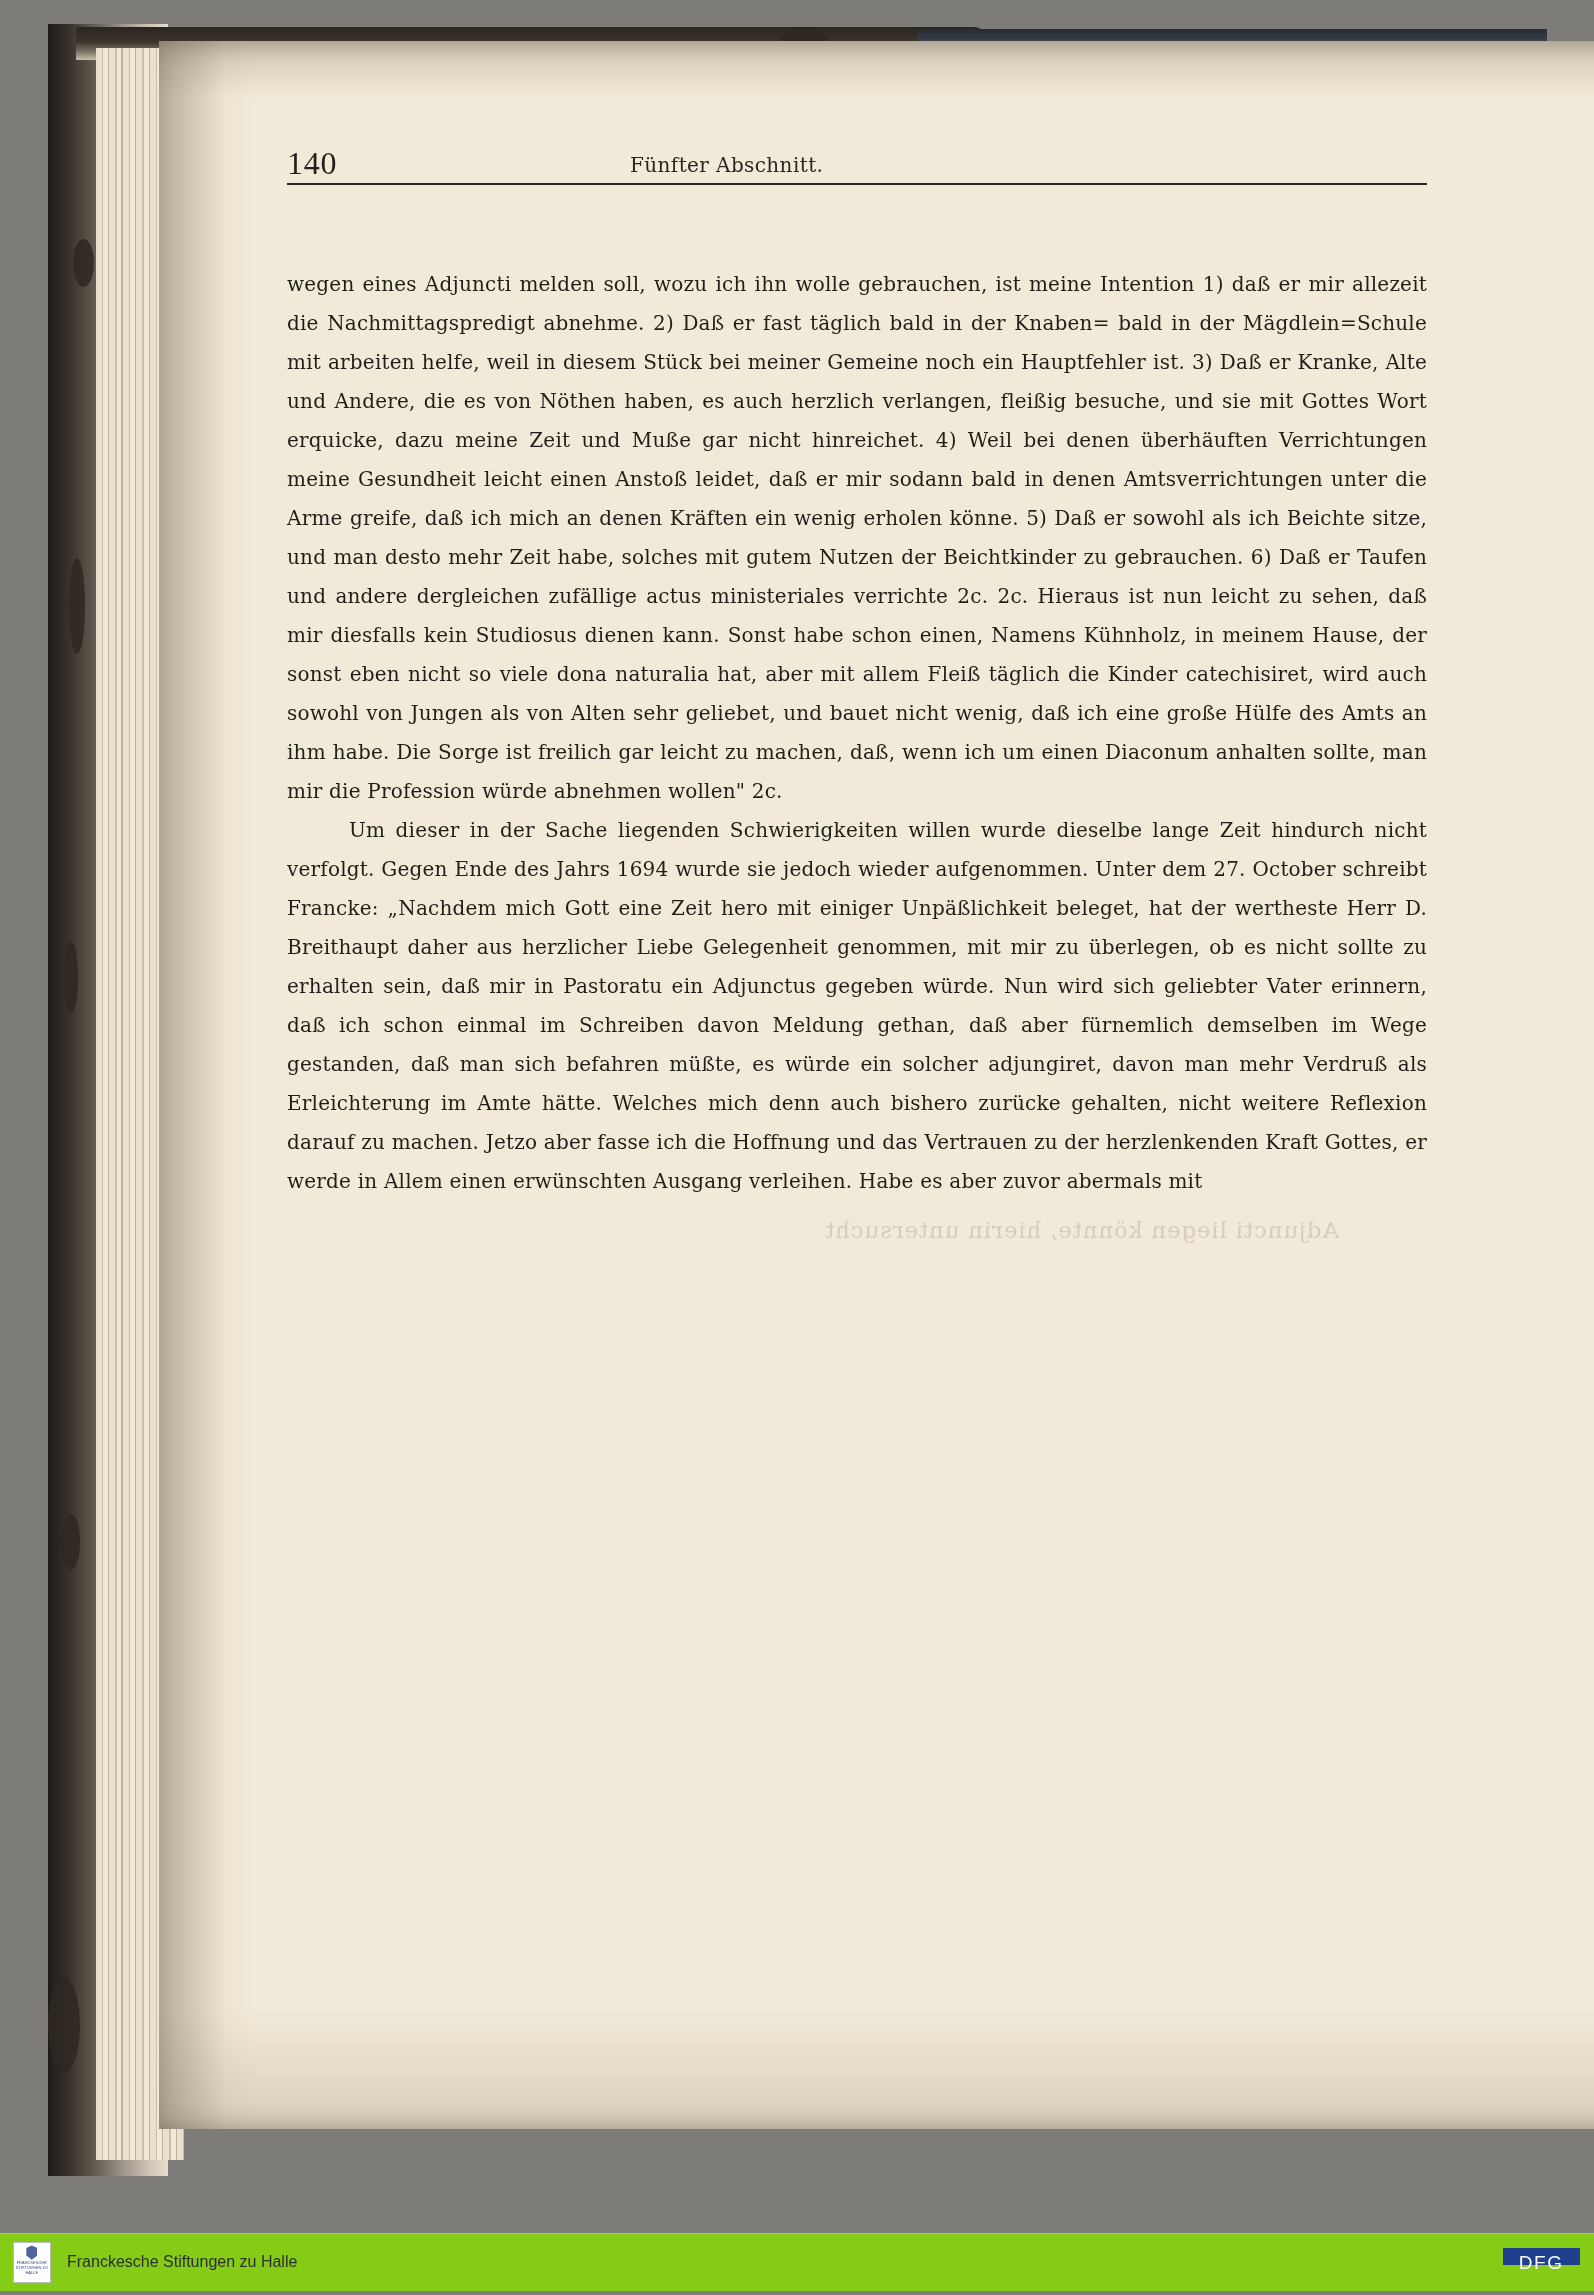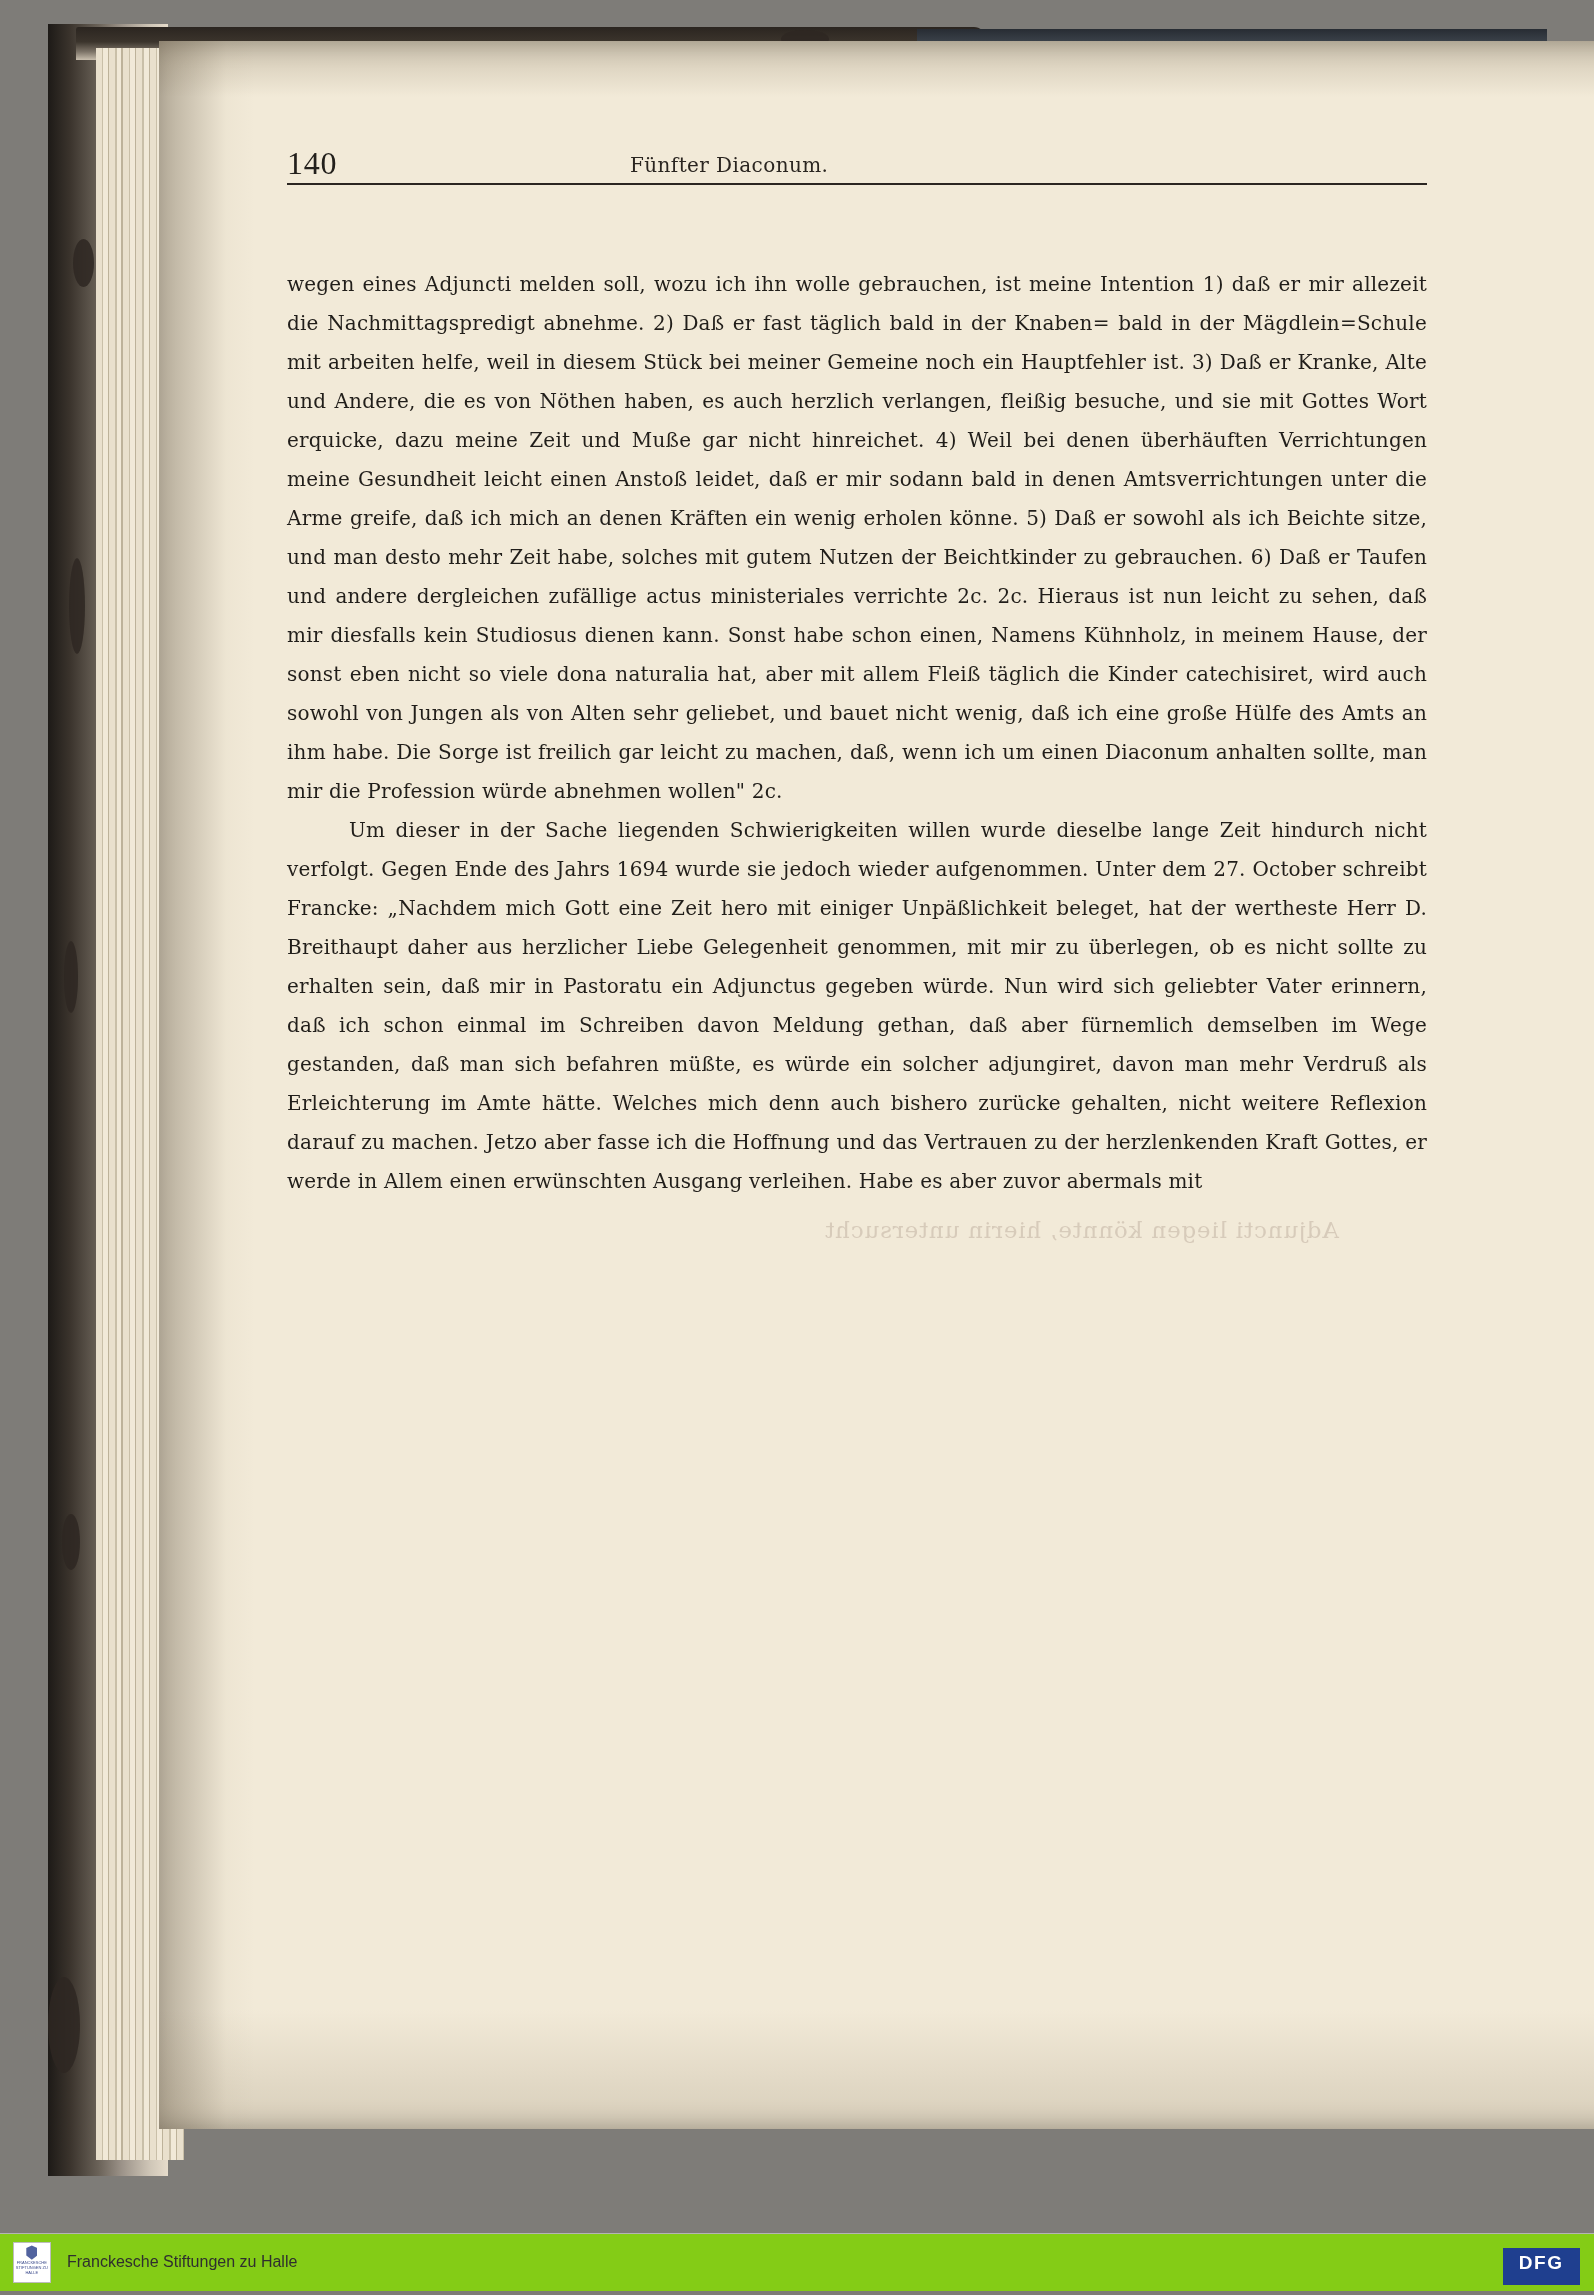--- a/index.html
+++ b/index.html
@@ -196,25 +196,25 @@
   #footer-label {
     position: absolute;
     left: 67px; top: 19px;
     font-family: "Liberation Sans", sans-serif;
     font-size: 16px;
     color: #2f2f2f;
   }
   #footer-dfg {
     position: absolute;
     right: 14.3px; top: 14.3px;
-    width: 77px; height: 37px;
+    width: 77px; height: 17px;
     background: #1f3f8f;
     color: #ffffff;
     font-family: "Liberation Sans", sans-serif;
-    font-weight: bold;
+    font-weight: normal;
     font-size: 19px;
     letter-spacing: 1.6px;
     text-align: center;
     line-height: 29px;
   }
 </style>
 </head>
 <body>
 
 <div id="scan">
@@ -234,21 +234,21 @@
   <div id="page">
     <div id="page-inner-shade"></div>
     <div id="page-right-shade"></div>
     <div id="page-top-shade"></div>
     <div id="page-bottom-shade"></div>
 
     <div id="content">
 
       <div id="running-head">
         <div id="folio">140</div>
-        <div id="section-title">Fünfter Diaconum.</div>
+        <div id="section-title">Fünfter Abschnitt.</div>
         <div id="head-rule"></div>
       </div>
 
       <div id="body-text">
         <p>wegen eines Adjuncti melden soll, wozu ich ihn wolle gebrauchen, ist meine Intention 1) daß er mir allezeit die Nachmittagspredigt abnehme. 2) Daß er fast täglich bald in der Knaben= bald in der Mägdlein=Schule mit arbeiten helfe, weil in diesem Stück bei meiner Gemeine noch ein Hauptfehler ist. 3) Daß er Kranke, Alte und Andere, die es von Nöthen haben, es auch herzlich verlangen, fleißig besuche, und sie mit Gottes Wort erquicke, dazu meine Zeit und Muße gar nicht hinreichet. 4) Weil bei denen überhäuften Verrichtungen meine Gesundheit leicht einen Anstoß leidet, daß er mir sodann bald in denen Amtsverrichtungen unter die Arme greife, daß ich mich an denen Kräften ein wenig erholen könne. 5) Daß er sowohl als ich Beichte sitze, und man desto mehr Zeit habe, solches mit gutem Nutzen der Beichtkinder zu gebrauchen. 6) Daß er Taufen und andere dergleichen zufällige actus ministeriales verrichte 2c. 2c. Hieraus ist nun leicht zu sehen, daß mir diesfalls kein Studiosus dienen kann. Sonst habe schon einen, Namens Kühnholz, in meinem Hause, der sonst eben nicht so viele dona naturalia hat, aber mit allem Fleiß täglich die Kinder catechisiret, wird auch sowohl von Jungen als von Alten sehr geliebet, und bauet nicht wenig, daß ich eine große Hülfe des Amts an ihm habe. Die Sorge ist freilich gar leicht zu machen, daß, wenn ich um einen Diaconum anhalten sollte, man mir die Profession würde abnehmen wollen" 2c.</p>
         <p class="indent">Um dieser in der Sache liegenden Schwierigkeiten willen wurde dieselbe lange Zeit hindurch nicht verfolgt. Gegen Ende des Jahrs 1694 wurde sie jedoch wieder aufgenommen. Unter dem 27. October schreibt Francke: „Nachdem mich Gott eine Zeit hero mit einiger Unpäßlichkeit beleget, hat der wertheste Herr D. Breithaupt daher aus herzlicher Liebe Gelegenheit genommen, mit mir zu überlegen, ob es nicht sollte zu erhalten sein, daß mir in Pastoratu ein Adjunctus gegeben würde. Nun wird sich geliebter Vater erinnern, daß ich schon einmal im Schreiben davon Meldung gethan, daß aber fürnemlich demselben im Wege gestanden, daß man sich befahren müßte, es würde ein solcher adjungiret, davon man mehr Verdruß als Erleichterung im Amte hätte. Welches mich denn auch bishero zurücke gehalten, nicht weitere Reflexion darauf zu machen. Jetzo aber fasse ich die Hoffnung und das Vertrauen zu der herzlenkenden Kraft Gottes, er werde in Allem einen erwünschten Ausgang verleihen. Habe es aber zuvor abermals mit</p>
       </div>
 
     </div>
 

